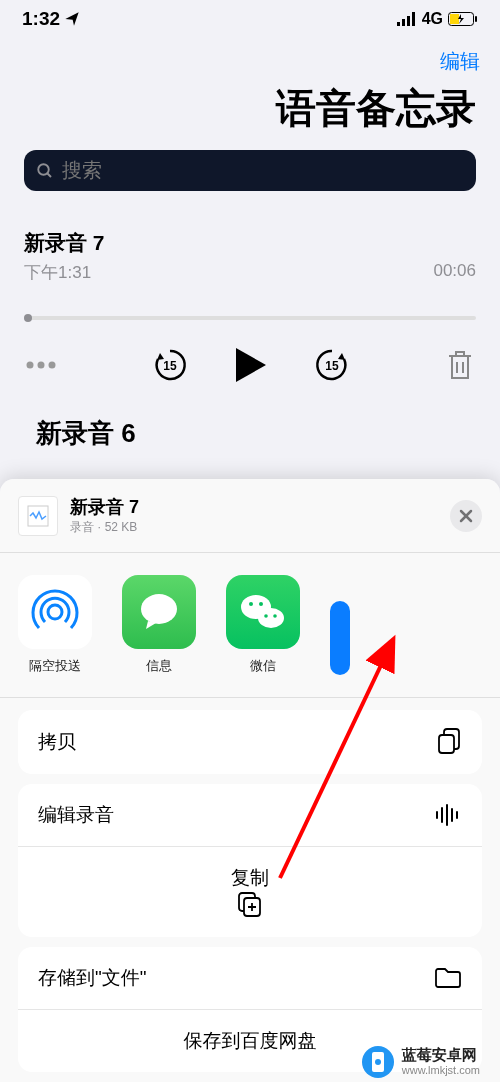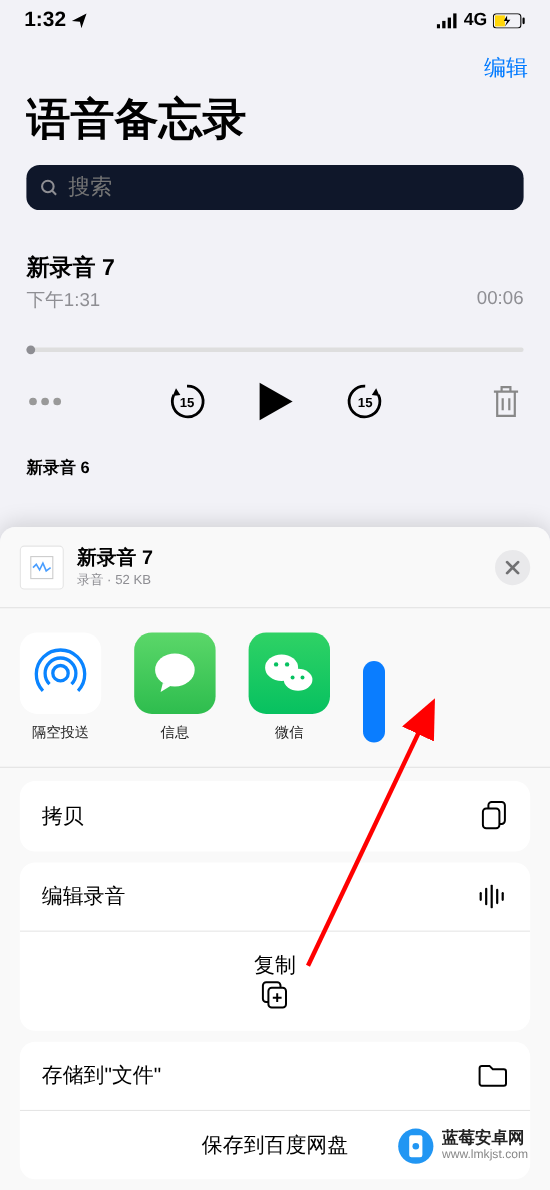--- a/index.html
+++ b/index.html
@@ -5,56 +5,56 @@
     * { margin: 0; padding: 0; box-sizing: border-box; -webkit-font-smoothing: antialiased; }
     body { width: 500px; height: 1082px; font-family: -apple-system, "PingFang SC", sans-serif; background: #f2f2f7; overflow: hidden; position: relative; }
     
     .status-bar { display: flex; justify-content: space-between; align-items: center; padding: 8px 22px 4px; font-weight: 600; font-size: 19px; }
     .status-left { display: flex; align-items: center; gap: 4px; }
     .status-right { display: flex; align-items: center; gap: 5px; font-size: 16px; }
     
     .nav-bar { display: flex; justify-content: flex-end; padding: 14px 20px 6px; }
     .edit-btn { color: #007aff; font-size: 20px; background: none; border: none; }
     
-    .title { font-size: 40px; font-weight: 700; padding: 0 24px 14px; }
+    .title { font-size: 40px; font-weight: 700; padding: 0 24px 14px; text-align: right; }
     
     .search-box { margin: 0 24px 22px; background: #0f172a; border-radius: 12px; display: flex; align-items: center; padding: 9px 12px; gap: 8px; }
     .search-box input { border: none; background: none; font-size: 20px; flex: 1; outline: none; color: #8e8e93; }
     
     .recording { padding: 16px 24px 12px; }
     .rec-title { font-size: 21px; font-weight: 600; margin-bottom: 4px; }
     .rec-meta { display: flex; justify-content: space-between; color: #8e8e93; font-size: 17px; margin-bottom: 32px; }
     .slider { position: relative; height: 4px; background: #dedede; border-radius: 2px; }
     .slider-thumb { position: absolute; width: 8px; height: 8px; background: #8e8e93; border-radius: 50%; top: -2px; left: 0; }
     .slider-times { display: flex; justify-content: space-between; color: #8e8e93; font-size: 15px; margin-top: 10px; }
     .controls { display: flex; justify-content: space-between; align-items: center; margin-top: 26px; padding: 0 2px; }
     .ctrl-group { display: flex; align-items: center; gap: 46px; }
     
-    .recording-2 { padding: 20px 24px 0; font-size: 15px; font-weight: 600; }
+    .recording-2 { padding: 20px 36px 0; font-size: 26px; font-weight: 600; }
     
     .share-sheet { position: absolute; bottom: 0; left: 0; right: 0; background: rgba(249,249,249,0.96); border-radius: 14px 14px 0 0; padding-top: 16px; box-shadow: 0 -2px 20px rgba(0,0,0,0.15); }
     .sheet-header { display: flex; align-items: center; padding: 0 18px 16px; gap: 12px; }
     .file-icon { width: 40px; height: 40px; background: #fff; border: 1px solid #e5e5e5; border-radius: 4px; display: flex; align-items: center; justify-content: center; }
     .file-info { flex: 1; }
     .file-name { font-size: 18px; font-weight: 600; }
     .file-meta { font-size: 12px; color: #8e8e93; }
     .close-btn { width: 32px; height: 32px; background: #e9e9eb; border-radius: 50%; display: flex; align-items: center; justify-content: center; border: none; color: #717173; font-size: 16px; font-weight: bold; }
     
     .apps { display: flex; gap: 30px; padding: 22px 18px; overflow-x: hidden; border-top: 0.5px solid rgba(0,0,0,0.1); border-bottom: 0.5px solid rgba(0,0,0,0.1); }
     .app { display: flex; flex-direction: column; align-items: center; gap: 8px; flex-shrink: 0; justify-content: flex-end; }
     .app-icon { width: 74px; height: 74px; border-radius: 16px; display: flex; align-items: center; justify-content: center; }
     .app-label { font-size: 13px; color: #222; }
     
     .actions { padding: 12px 18px 0; }
     .action-group { background: #fff; border-radius: 14px; margin-bottom: 10px; overflow: hidden; }
     .action { display: flex; justify-content: space-between; align-items: center; padding: 18px 20px; font-size: 19px; border: none; background: none; width: 100%; text-align: left; }
     .action + .action { border-top: 0.5px solid #e5e5e5; flex-direction: column; }
     
     .arrow { position: absolute; pointer-events: none; }
-    .watermark { position: absolute; bottom: 24px; right: 20px; display: flex; align-items: center; gap: 8px; }
+    .watermark { position: absolute; bottom: 4px; right: 20px; display: flex; align-items: center; gap: 8px; }
     .wm-icon { width: 32px; height: 32px; background: #2196f3; border-radius: 50%; display: flex; align-items: center; justify-content: center; }
     .wm-text { display: flex; flex-direction: column; line-height: 1.2; }
     .wm-line1 { font-size: 15px; font-weight: 600; color: #222; }
     .wm-line2 { font-size: 11px; color: #888; }
   </style>
 </head>
 <body>
 
 <div class="status-bar">
   <div class="status-left">

